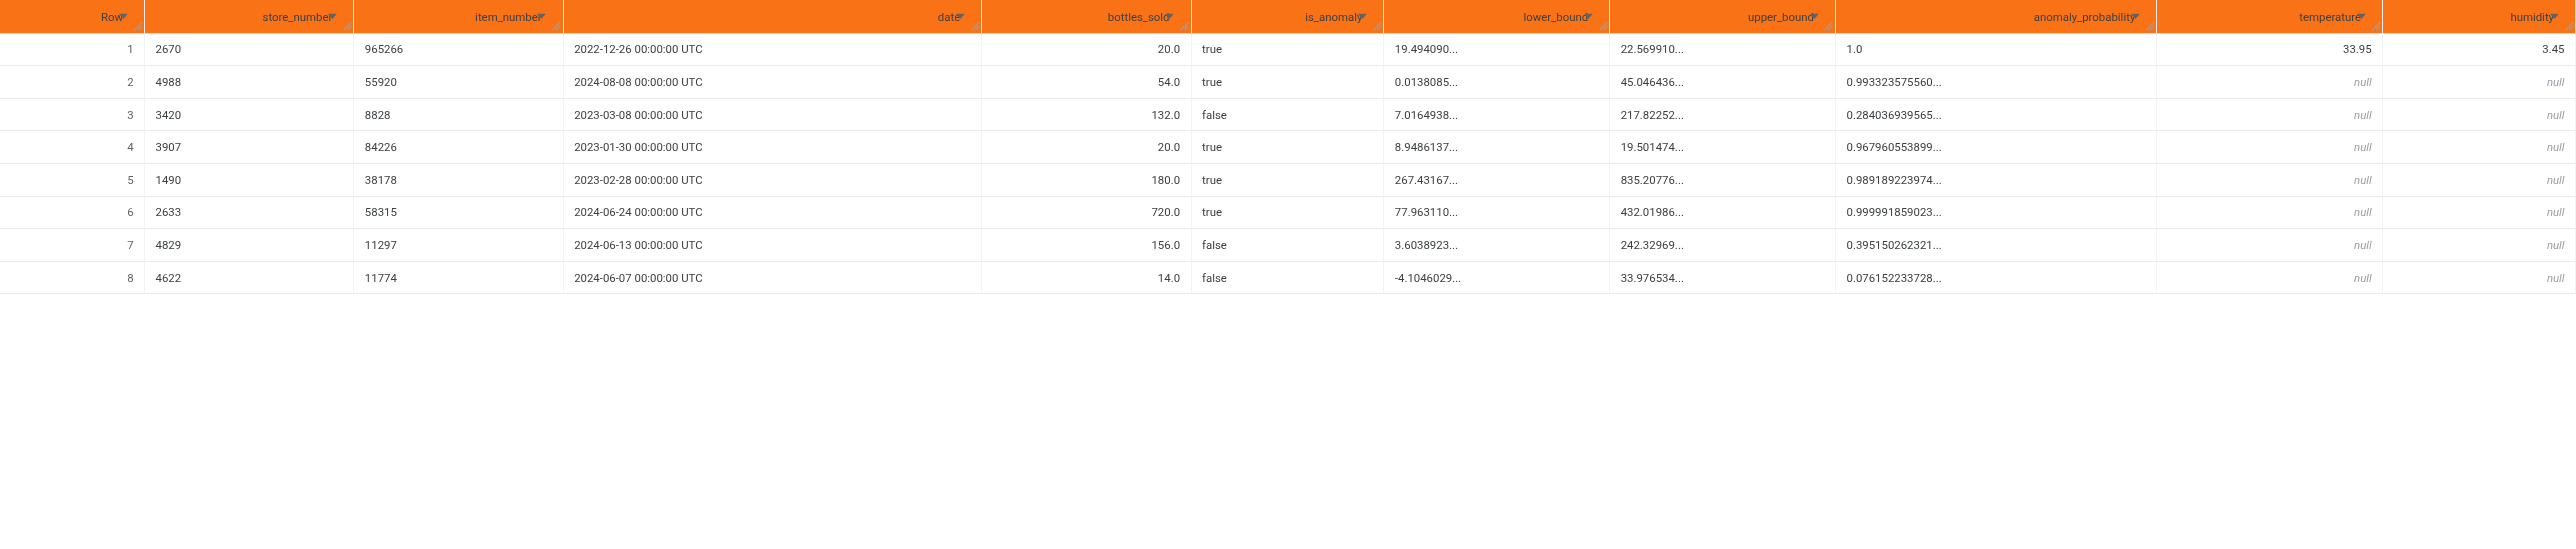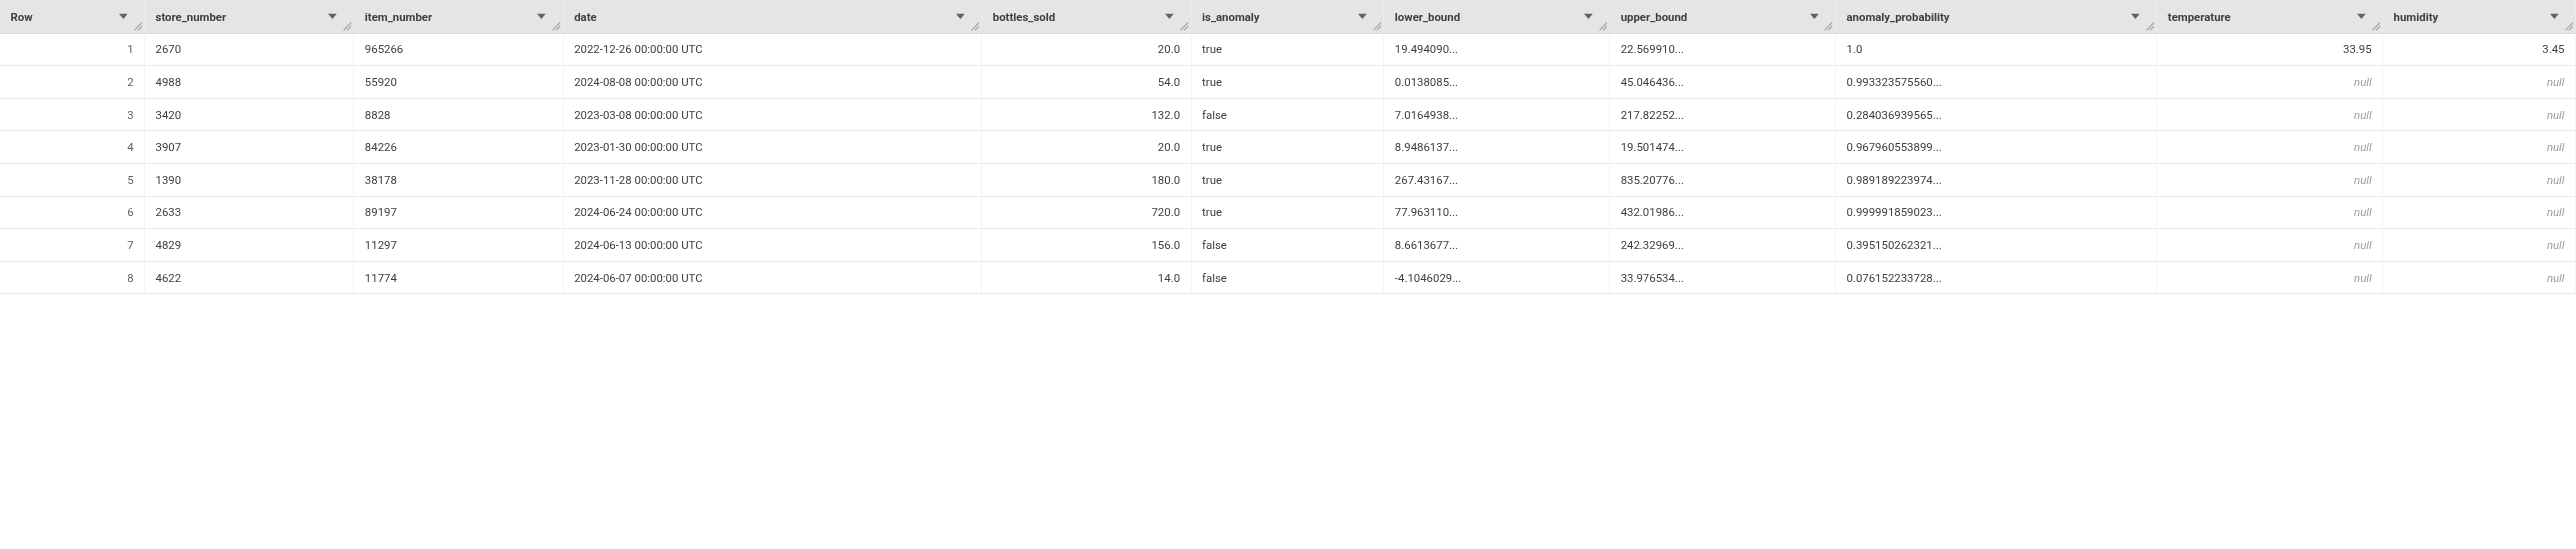--- a/index.html
+++ b/index.html
@@ -6,24 +6,24 @@
     body {
       font-family: Roboto, "Helvetica Neue", Arial, sans-serif;
       font-size: 11.4px;
       color: #3c4043;
       background: #fff;
     }
     .table-wrap { overflow-x: auto; }
     table { border-collapse: separate; border-spacing: 0; width: 100%; min-width: 1368px; }
     thead th {
       position: relative;
-      background: #e5e5e5;
-      font-weight: 700;
+      background: #f97316;
+      font-weight: 400;
       color: #3c4043;
-      text-align: left;
+      text-align: right;
       padding: 8.8px 21px 8.8px 10.5px;
       border-bottom: 0.9px solid #dadce0;
       border-right: 0.9px solid #e8eaed;
       white-space: nowrap;
       user-select: none;
     }
     thead th .hdr-label { display: inline-block; vertical-align: middle; }
     thead th .menu-icon {
       position: absolute;
       right: 14px;
@@ -232,52 +232,52 @@
           <td class="col-bottles_sold align-right">20.0</td>
           <td class="col-is_anomaly">true</td>
           <td class="col-lower_bound">8.9486137...</td>
           <td class="col-upper_bound">19.501474...</td>
           <td class="col-anomaly_probability">0.967960553899...</td>
           <td class="col-temperature align-right null-cell">null</td>
           <td class="col-humidity align-right null-cell">null</td>
         </tr>
         <tr>
           <td class="col-row align-right">5</td>
-          <td class="col-store_number">1390</td>
+          <td class="col-store_number">1490</td>
           <td class="col-item_number">38178</td>
-          <td class="col-date">2023-11-28 00:00:00 UTC</td>
+          <td class="col-date">2023-02-28 00:00:00 UTC</td>
           <td class="col-bottles_sold align-right">180.0</td>
           <td class="col-is_anomaly">true</td>
           <td class="col-lower_bound">267.43167...</td>
           <td class="col-upper_bound">835.20776...</td>
           <td class="col-anomaly_probability">0.989189223974...</td>
           <td class="col-temperature align-right null-cell">null</td>
           <td class="col-humidity align-right null-cell">null</td>
         </tr>
         <tr>
           <td class="col-row align-right">6</td>
           <td class="col-store_number">2633</td>
-          <td class="col-item_number">89197</td>
+          <td class="col-item_number">58315</td>
           <td class="col-date">2024-06-24 00:00:00 UTC</td>
           <td class="col-bottles_sold align-right">720.0</td>
           <td class="col-is_anomaly">true</td>
           <td class="col-lower_bound">77.963110...</td>
           <td class="col-upper_bound">432.01986...</td>
           <td class="col-anomaly_probability">0.999991859023...</td>
           <td class="col-temperature align-right null-cell">null</td>
           <td class="col-humidity align-right null-cell">null</td>
         </tr>
         <tr>
           <td class="col-row align-right">7</td>
           <td class="col-store_number">4829</td>
           <td class="col-item_number">11297</td>
           <td class="col-date">2024-06-13 00:00:00 UTC</td>
           <td class="col-bottles_sold align-right">156.0</td>
           <td class="col-is_anomaly">false</td>
-          <td class="col-lower_bound">8.6613677...</td>
+          <td class="col-lower_bound">3.6038923...</td>
           <td class="col-upper_bound">242.32969...</td>
           <td class="col-anomaly_probability">0.395150262321...</td>
           <td class="col-temperature align-right null-cell">null</td>
           <td class="col-humidity align-right null-cell">null</td>
         </tr>
         <tr>
           <td class="col-row align-right">8</td>
           <td class="col-store_number">4622</td>
           <td class="col-item_number">11774</td>
           <td class="col-date">2024-06-07 00:00:00 UTC</td>

